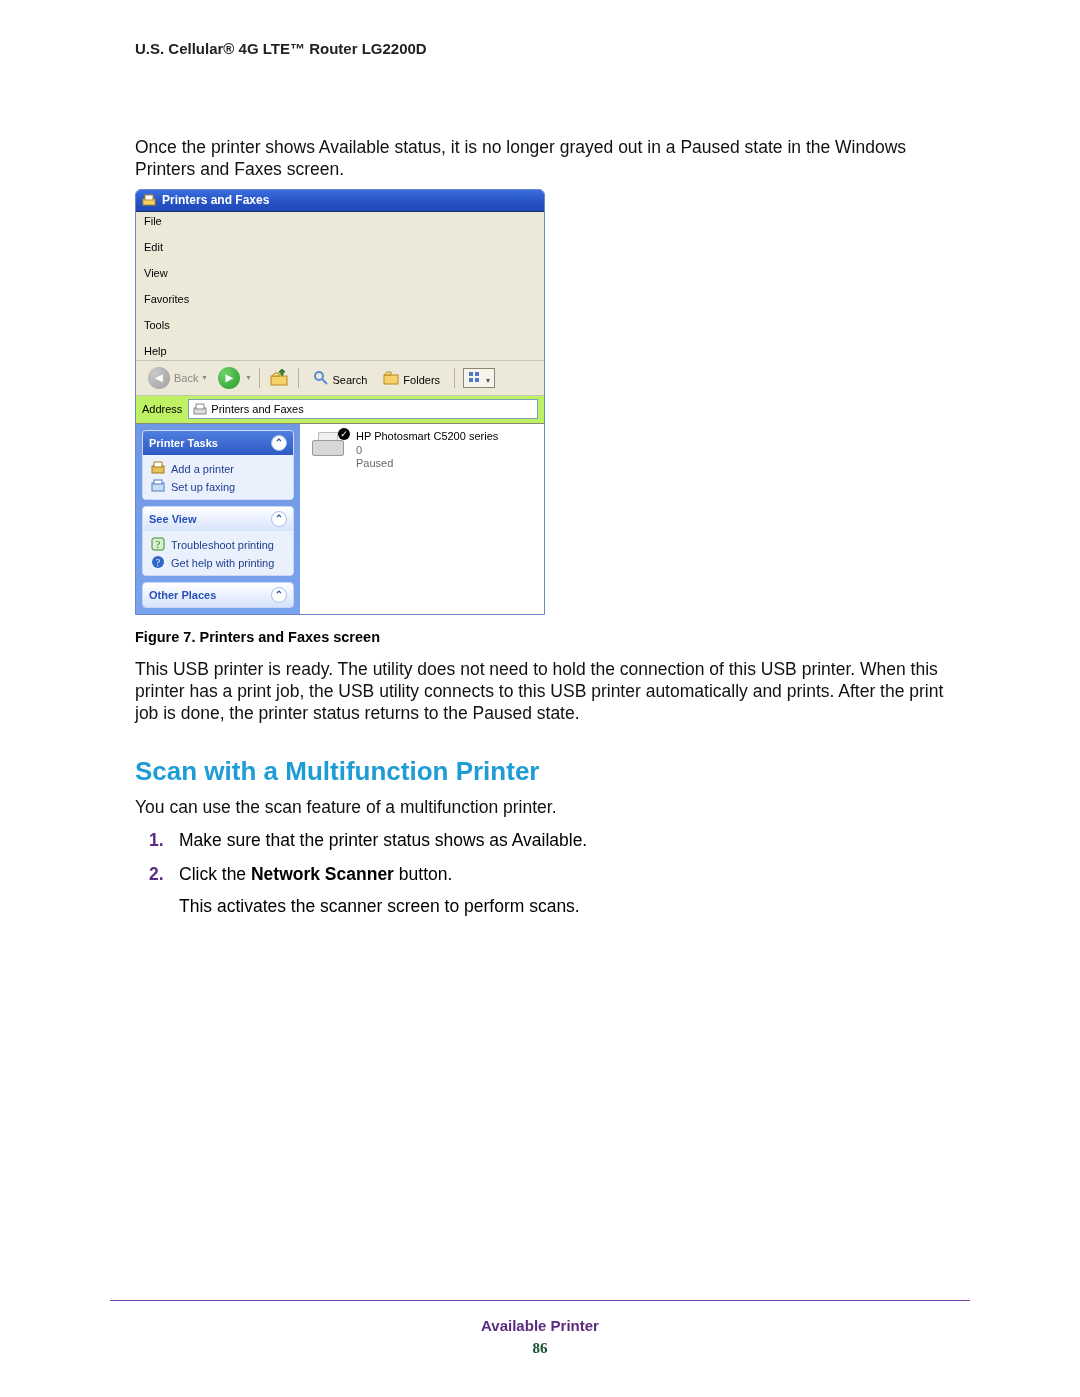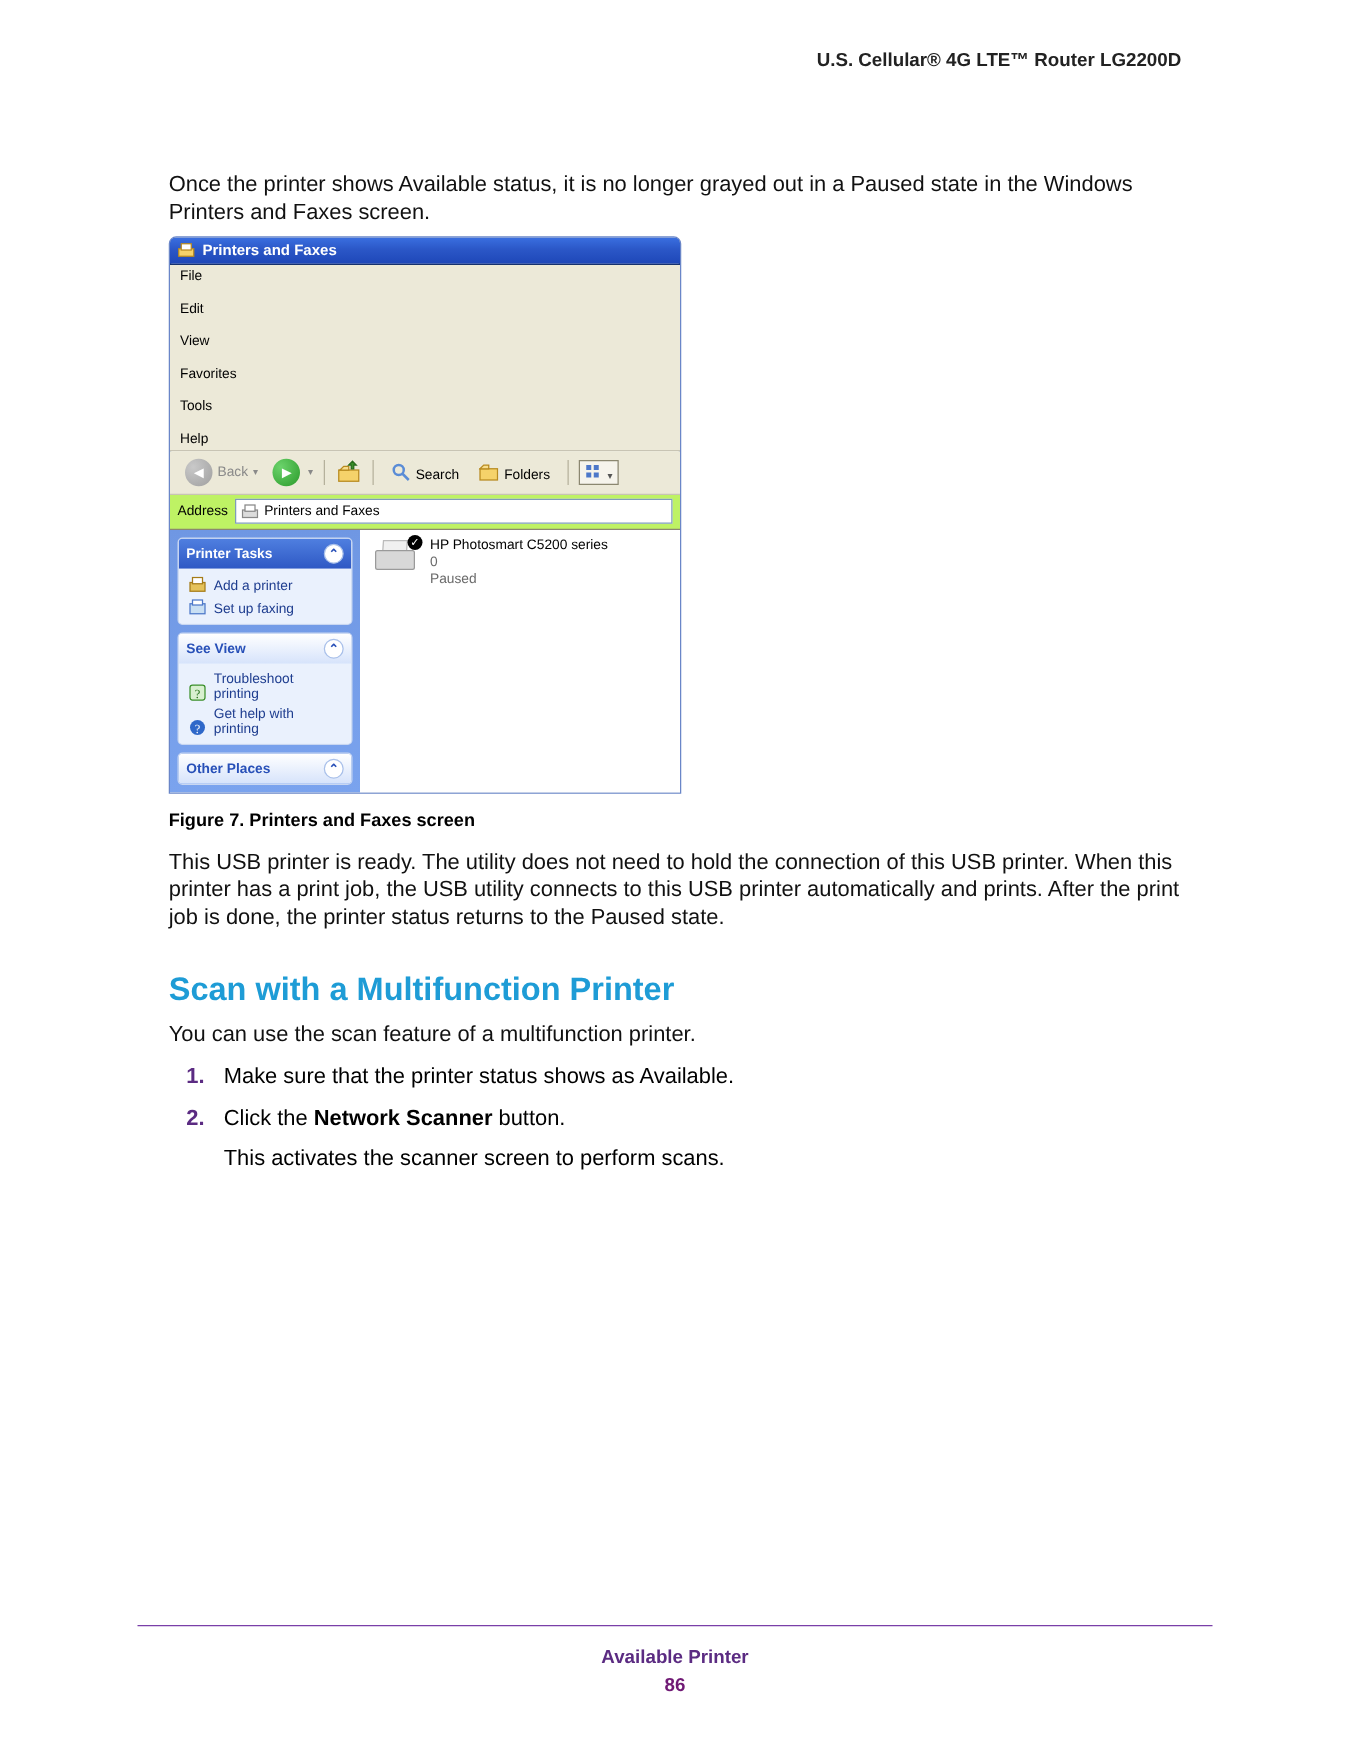--- a/index.html
+++ b/index.html
@@ -11,21 +11,21 @@
     color: #000;
     width: 1080px;
   }
   .page {
     width: 1080px;
     min-height: 1397px;
     padding: 40px 135px 50px 135px;
     position: relative;
   }
   .doc-header {
-    text-align: right;
+    text-align: left;
     font-weight: bold;
     font-size: 15px;
     margin-bottom: 80px;
     font-family: "Trebuchet MS", Arial, sans-serif;
     color: #222;
   }
   .body-para {
     font-size: 17.5px;
     line-height: 1.25;
     margin: 0 0 8px 0;
@@ -82,25 +82,25 @@
     border-top: 1px solid #7a3fa8;
     margin-bottom: 16px;
   }
   .footer-title {
     color: #5b2b82;
     font-weight: bold;
     font-size: 15px;
     font-family: "Trebuchet MS", Arial, sans-serif;
   }
   .footer-page {
-    color: #701a75;
+    color: #14532d;
     font-weight: bold;
     font-size: 15px;
     margin-top: 6px;
-    font-family: Liberation Sans, sans-serif;
+    font-family: Liberation Serif, serif;
   }
 
   
   .xp-window {
     width: 410px;
     border: 1px solid #6a86c8;
     border-radius: 6px 6px 0 0;
     overflow: hidden;
     font-family: Tahoma, Arial, sans-serif;
     font-size: 11px;
@@ -177,21 +177,21 @@
   .xp-addr-field {
     flex:1; background:#fff; border:1px solid #7f9db9;
     padding:2px 4px; display:flex; align-items:center; gap:4px;
     color:#000;
   }
   .xp-body {
     display:flex; align-items:stretch; background:#fff;
     min-height: 175px;
   }
   .xp-side {
-    width: 152px;
+    width: 164px;
     background: linear-gradient(to bottom, #6f97e3 0%, #7aa3ee 100%);
     padding: 6px;
     display:flex; flex-direction:column; gap:6px;
   }
   .xp-panel {
     background: #eaf1fd;
     border-radius: 4px;
     overflow:hidden;
     border:1px solid #c9d7f1;
   }

